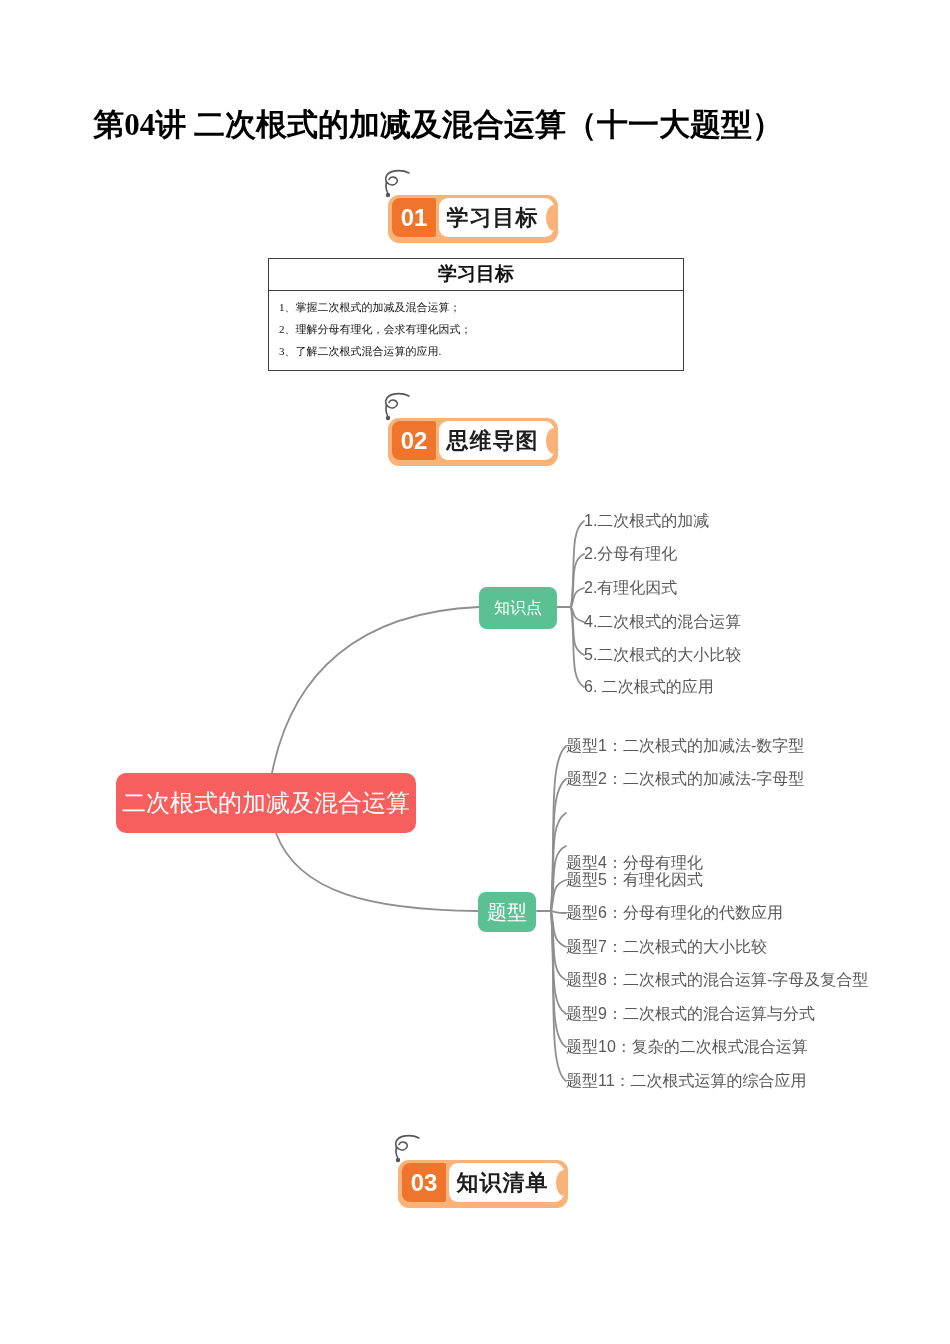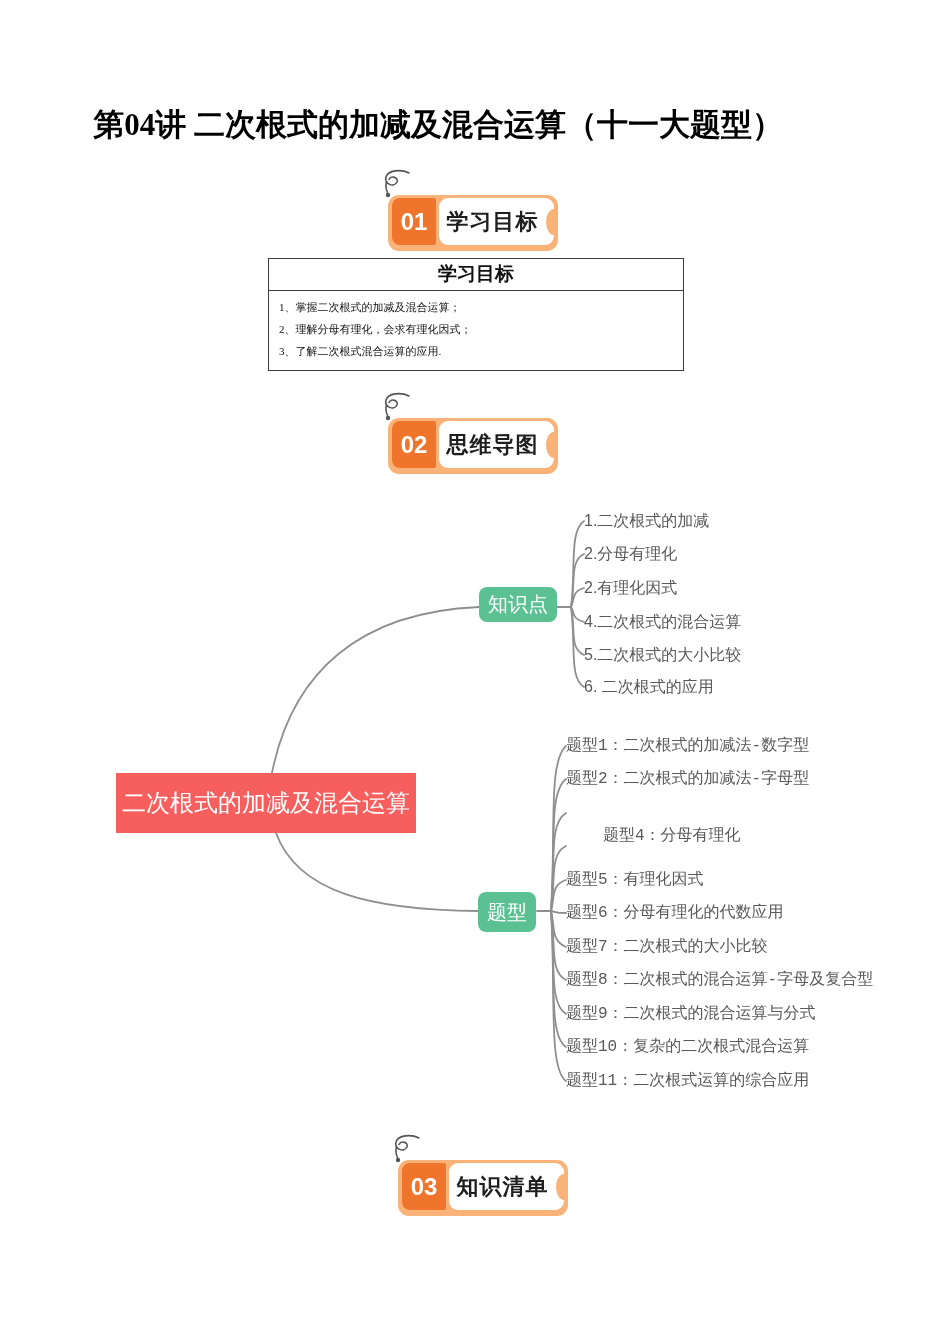--- a/index.html
+++ b/index.html
@@ -4,21 +4,21 @@
 <style>
   html,body{margin:0;padding:0;background:#ffffff;}
   .page{position:relative;width:950px;height:1344px;background:#fff;overflow:hidden;
         font-family:"Liberation Sans",sans-serif;}
 
   
   .title{position:absolute;top:104px;left:0;width:876px;margin:0;text-align:center;
          font-family:"Liberation Serif",serif;font-weight:bold;font-size:31px;color:#000;}
 
   
-  .badge{position:absolute;left:388px;width:170px;height:56px;}
+  .badge{position:absolute;left:388px;width:170px;height:48px;}
   .badge-ring{position:absolute;inset:0;background:#F9B277;border-radius:11px;
               display:flex;align-items:stretch;padding:3px 4px 6px 4px;box-sizing:border-box;}
   .badge-num{width:44px;background:#F0752C;border-radius:8px 2px 2px 8px;color:#fff;
              font-weight:bold;font-size:24px;display:flex;align-items:center;justify-content:center;}
   .badge-pill{flex:1;background:#ffffff;border-radius:9px;margin-left:3px;position:relative;
               overflow:hidden;display:flex;align-items:center;justify-content:center;}
   .badge-pill::after{content:"";position:absolute;right:-8px;top:50%;transform:translateY(-50%);
               width:16px;height:26px;background:#F9B277;border-radius:50%;}
   .badge-label{font-size:22px;font-weight:bold;color:#1E1E1E;letter-spacing:1px;padding-right:8px;}
   .pin{position:absolute;left:-8px;top:-26px;}
@@ -28,29 +28,29 @@
              border:1.5px solid #3c3c3c;background:#fff;}
   .obj-header{text-align:center;font-family:"Liberation Serif",serif;font-weight:bold;
               font-size:19px;color:#111;padding:2px 0 3px;border-bottom:1.5px solid #3c3c3c;}
   .obj-body{padding:5px 8px 8px 10px;}
   .obj-row{font-family:"Liberation Serif",serif;font-size:11px;line-height:22px;color:#111;}
 
   
   .connectors{position:absolute;left:0;top:0;pointer-events:none;}
   .node{position:absolute;color:#fff;display:flex;align-items:center;justify-content:center;
         box-sizing:border-box;}
-  .node-root{left:116px;top:773px;width:300px;height:60px;background:#F75F5F;border-radius:0;
+  .node-root{left:116px;top:773px;width:300px;height:60px;background:#F75F5F;border-radius:10px;
              font-size:24px;}
-  .node-knowledge{left:479px;top:587px;width:78px;height:35px;background:#5CC192;border-radius:8px;
-             font-size:20px;font-family:Liberation Serif, serif;}
+  .node-knowledge{left:479px;top:587px;width:78px;height:42px;background:#5CC192;border-radius:8px;
+             font-size:16px;font-family:Liberation Serif, serif;}
   .node-types{left:478px;top:892px;width:58px;height:40px;background:#5CC192;border-radius:8px;
              font-size:20px;}
   .leaf{position:absolute;font-size:16px;line-height:22px;color:#595959;white-space:nowrap;}
   .leaf-k{left:584px;}
-  .leaf-t{left:566px;font-family:Liberation Mono, monospace;}
+  .leaf-t{left:566px;}
 </style>
 </head>
 <body>
 
 <div class="page">
 
   <h1 class="title">第04讲 二次根式的加减及混合运算（十一大题型）</h1>
 
   <div class="badge" style="top:195px;">
     <svg class="pin" width="32" height="34" viewBox="0 0 32 34">
@@ -124,21 +124,21 @@
 
   <div class="leaf leaf-k" style="top:510px;">1.二次根式的加减</div>
   <div class="leaf leaf-k" style="top:543px;">2.分母有理化</div>
   <div class="leaf leaf-k" style="top:577px;">2.有理化因式</div>
   <div class="leaf leaf-k" style="top:611px;">4.二次根式的混合运算</div>
   <div class="leaf leaf-k" style="top:644px;">5.二次根式的大小比较</div>
   <div class="leaf leaf-k" style="top:676px;">6. 二次根式的应用</div>
 
   <div class="leaf leaf-t" style="top:735px;">题型1：二次根式的加减法-数字型</div>
   <div class="leaf leaf-t" style="top:768px;">题型2：二次根式的加减法-字母型</div>
-  <div class="leaf leaf-t" style="top:825px;margin-left:37px;">题型4：分母有理化</div>
+  <div class="leaf leaf-t" style="top:852px;">题型4：分母有理化</div>
   <div class="leaf leaf-t" style="top:869px;">题型5：有理化因式</div>
   <div class="leaf leaf-t" style="top:902px;">题型6：分母有理化的代数应用</div>
   <div class="leaf leaf-t" style="top:936px;">题型7：二次根式的大小比较</div>
   <div class="leaf leaf-t" style="top:969px;">题型8：二次根式的混合运算-字母及复合型</div>
   <div class="leaf leaf-t" style="top:1003px;">题型9：二次根式的混合运算与分式</div>
   <div class="leaf leaf-t" style="top:1036px;">题型10：复杂的二次根式混合运算</div>
   <div class="leaf leaf-t" style="top:1070px;">题型11：二次根式运算的综合应用</div>
 
   <div class="badge" style="top:1160px;margin-left:10px;">
     <svg class="pin" width="32" height="34" viewBox="0 0 32 34">

